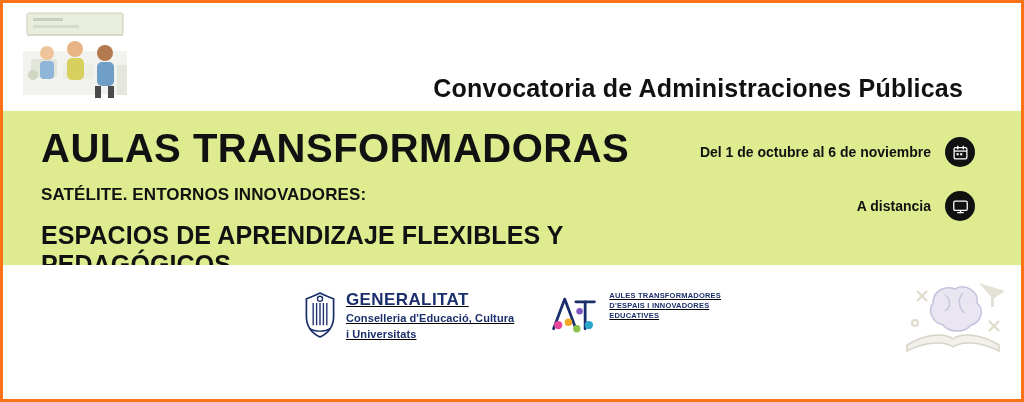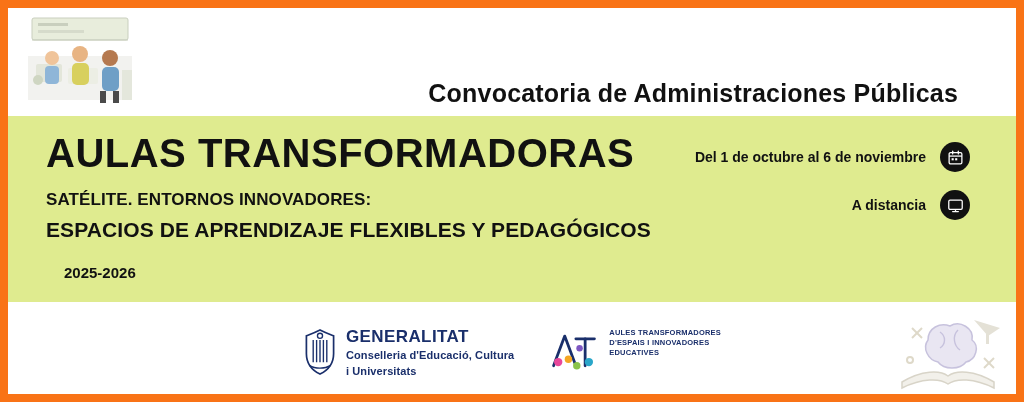--- a/index.html
+++ b/index.html
@@ -11,23 +11,24 @@
     height: 402px;
     font-family: "Liberation Sans", sans-serif;
     background: #ffffff;
     overflow: hidden;
   }
   .poster {
     position: relative;
     width: 1024px;
     height: 402px;
     background: #ffffff;
-    border: 8px solid #f97316;
+    border: 3px solid #f97316;
     box-sizing: border-box;
     overflow: hidden;
+    text-decoration: underline;
   }
 
   
   .header {
     position: relative;
     height: 108px;
     background: #ffffff;
     display: flex;
     align-items: center;
   }
@@ -45,21 +46,21 @@
     font-size: 25px;
     font-weight: bold;
     color: #111111;
     letter-spacing: 0.2px;
     white-space: nowrap;
   }
 
   
   .band {
     position: relative;
-    height: 186px;
+    height: 154px;
     background: #dfeb8f;
   }
   .band-left {
     position: absolute;
     left: 38px;
     top: 16px;
     width: 640px;
   }
   .main-title {
     font-size: 40px;
@@ -71,40 +72,40 @@
     white-space: nowrap;
   }
   .subtitle-1 {
     font-size: 17px;
     font-weight: bold;
     color: #111111;
     letter-spacing: 0.1px;
     margin: 0 0 4px 0;
   }
   .subtitle-2 {
-    font-size: 21px;
+    font-size: 25px;
     font-weight: bold;
     color: #111111;
     letter-spacing: 0.1px;
-    margin: 8px 0 22px 0;
+    margin: 16px 0 22px 0;
   }
   .years {
     font-size: 15px;
     font-weight: bold;
     color: #111111;
     margin: 18px;
   }
 
   .band-right {
     position: absolute;
     right: 46px;
     top: 26px;
     display: flex;
     flex-direction: column;
-    gap: 18px;
+    gap: 24px;
     align-items: flex-end;
   }
   .info-row {
     display: flex;
     align-items: center;
     gap: 14px;
   }
   .info-label {
     font-size: 14px;
     font-weight: bold;

